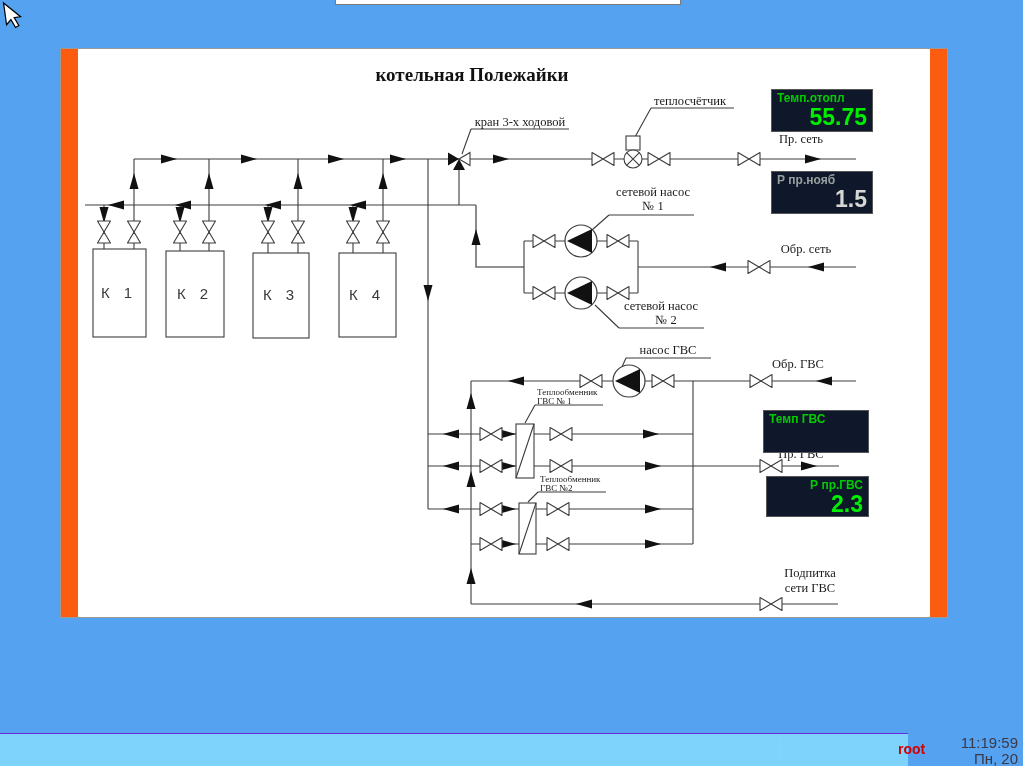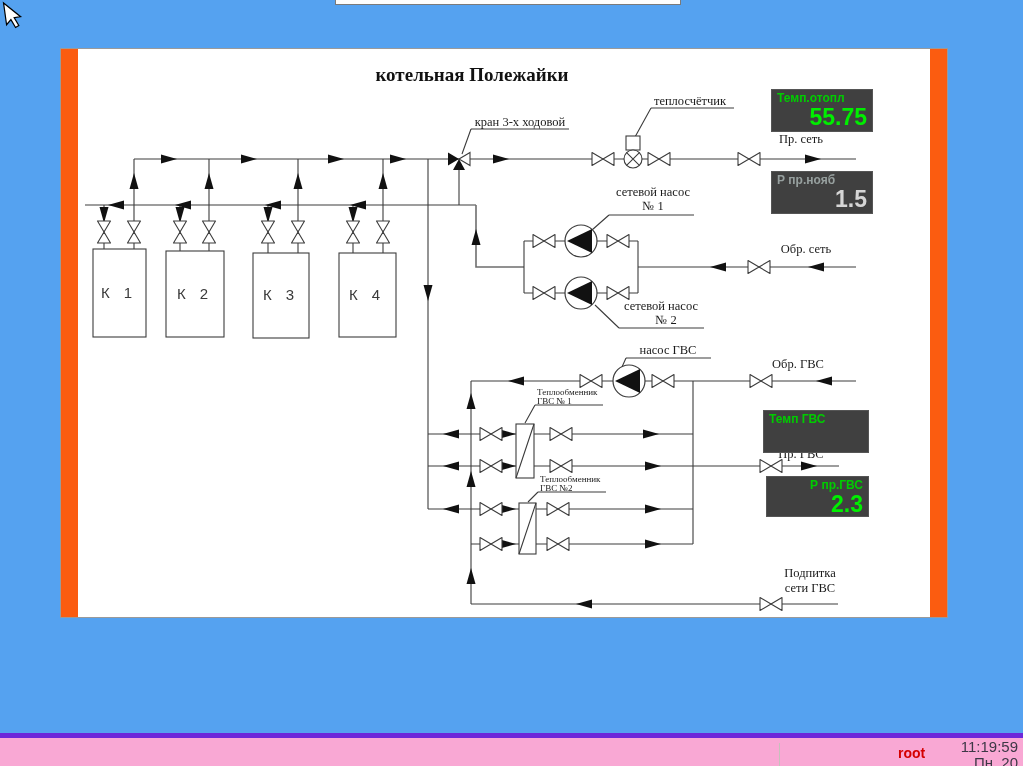--- a/index.html
+++ b/index.html
@@ -19,27 +19,27 @@
   .bar.left{left:0}.bar.right{right:0}
   .schematic{position:absolute;left:0;top:0}
   .schematic text{font-family:"Liberation Serif",serif;font-size:12.5px;fill:#1a1a1a}
   .schematic text.small{font-size:9px}
   .schematic text.boiler{font-family:"Liberation Sans",sans-serif;font-size:15px;letter-spacing:5px;fill:#3a3a3a}
   .pl{stroke:#3c3c3c;stroke-width:1.1;fill:none}
   .plthick{stroke:#6e6e6e;stroke-width:1.6;fill:none}
   .title{position:absolute;left:241px;top:14px;width:340px;text-align:center;
     font-family:"Liberation Serif",serif;font-weight:bold;font-size:19px;line-height:24px;color:#111}
 
-  .disp{position:absolute;background:#404040;border:1px solid #555;box-sizing:border-box;padding:1px 5px;overflow:hidden}
+  .disp{position:absolute;background:#0f172a;border:1px solid #555;box-sizing:border-box;padding:1px 5px;overflow:hidden}
   .disp .l{display:block;font-size:12px;font-weight:bold;line-height:14px;white-space:nowrap}
   .disp .v{display:block;text-align:right;font-size:23px;font-weight:bold;line-height:24px}
 
   
-  .taskbar{position:absolute;left:0;top:733px;width:1023px;height:33px;
-    background:#f9a8d4;border-top:5px solid #6d28d9;box-sizing:border-box}
+  .taskbar{position:absolute;left:0;top:733px;width:908px;height:33px;
+    background:#7dd3fc;border-top:1px solid #6d28d9;box-sizing:border-box}
   .sep{position:absolute;left:779px;top:5px;height:23px;width:1px;background:#c6c1bb}
   .root{position:absolute;left:898px;top:7px;font-size:14px;font-weight:bold}
   .clock{position:absolute;left:936px;top:1px;width:82px;text-align:right;
     font-size:15px;line-height:15.5px;color:#3d3846;cursor:default}
 </style>
 </head>
 <body>
 
 <div class="topwin"></div>
 

